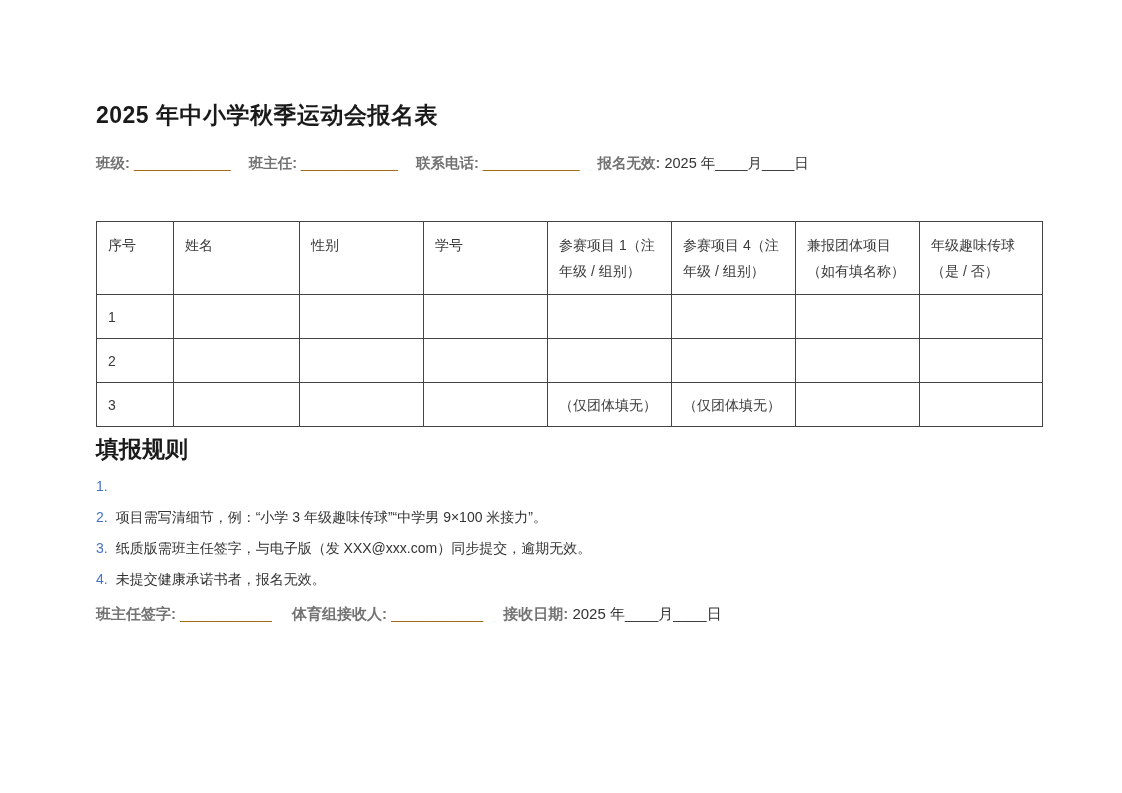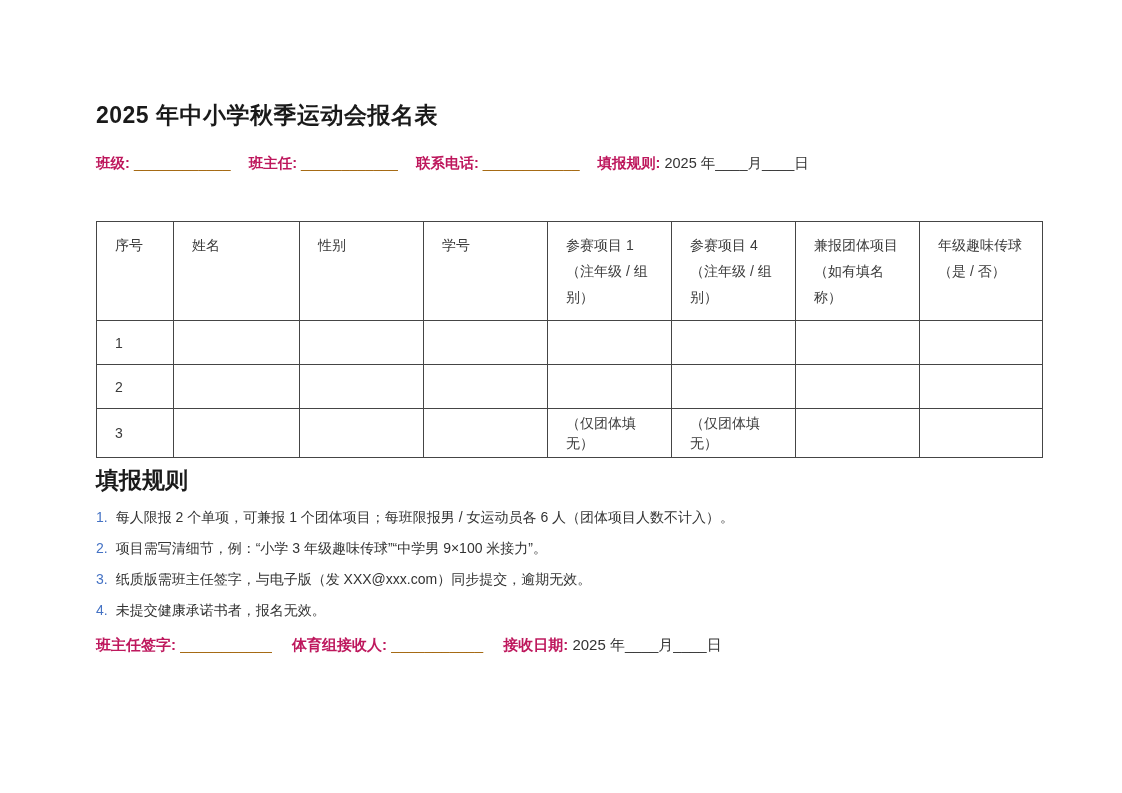--- a/index.html
+++ b/index.html
@@ -21,35 +21,35 @@
     line-height: 30px;
     margin-bottom: 22px;
     letter-spacing: 0.5px;
   }
   .meta-line {
     font-size: 14.5px;
     line-height: 22px;
     white-space: nowrap;
   }
   .meta-line .field { margin-right: 14px; }
-  .field-label { font-weight: bold; color: #be185d; margin-top: 21px; }
+  .field-label { font-weight: bold; color: #737373; margin-top: 21px; }
   .blank { letter-spacing: 0; color: #a16207; }
   .reg-table {
     border-collapse: collapse;
     table-layout: fixed;
     width: 946px;
     margin-top: 47px;
   }
   .reg-table th, .reg-table td {
     border: 1px solid #454545;
     font-size: 14px;
     font-weight: normal;
     text-align: left;
     color: #3a3a3a;
-    padding: 10px 18px;
+    padding: 10px 11px;
     line-height: 26px;
     overflow: hidden;
   }
   .reg-table th { height: 66px; vertical-align: top; }
   .reg-table td { height: 44px; vertical-align: middle; padding-top: 4px; padding-bottom: 4px; line-height: 20px; }
   .rules-heading {
     margin-top: 10px;
     font-size: 23px;
     font-weight: bold;
     color: #1a1a1a;
@@ -80,21 +80,21 @@
 <body>
 
 <div class="doc">
 
   <h1 class="doc-title">2025 年中小学秋季运动会报名表</h1>
 
   <div class="meta-line">
     <span class="field"><span class="field-label">班级:</span> <span class="blank">____________</span></span>
     <span class="field"><span class="field-label">班主任:</span> <span class="blank">____________</span></span>
     <span class="field"><span class="field-label">联系电话:</span> <span class="blank">____________</span></span>
-    <span class="field"><span class="field-label">填报规则:</span> <span>2025 年____月____日</span></span>
+    <span class="field"><span class="field-label">报名无效:</span> <span>2025 年____月____日</span></span>
   </div>
 
   <table class="reg-table">
     <colgroup>
       <col style="width:77px">
         <col style="width:126px">
         <col style="width:124px">
         <col style="width:124px">
       <col style="width:124px">
         <col style="width:124px">
@@ -145,21 +145,20 @@
         <td></td>
       </tr>
     </tbody>
   </table>
 
   <h2 class="rules-heading">填报规则</h2>
 
   <ol class="rules-list">
     <li class="rule-item">
       <span class="rule-num">1.</span>
-      <span class="rule-text">每人限报 2 个单项，可兼报 1 个团体项目；每班限报男 / 女运动员各 6 人（团体项目人数不计入）。</span>
     </li>
     <li class="rule-item">
       <span class="rule-num">2.</span>
       <span class="rule-text">项目需写清细节，例：“小学 3 年级趣味传球”“中学男 9×100 米接力”。</span>
     </li>
     <li class="rule-item">
       <span class="rule-num">3.</span>
       <span class="rule-text">纸质版需班主任签字，与电子版（发 XXX@xxx.com）同步提交，逾期无效。</span>
     </li>
     <li class="rule-item">

